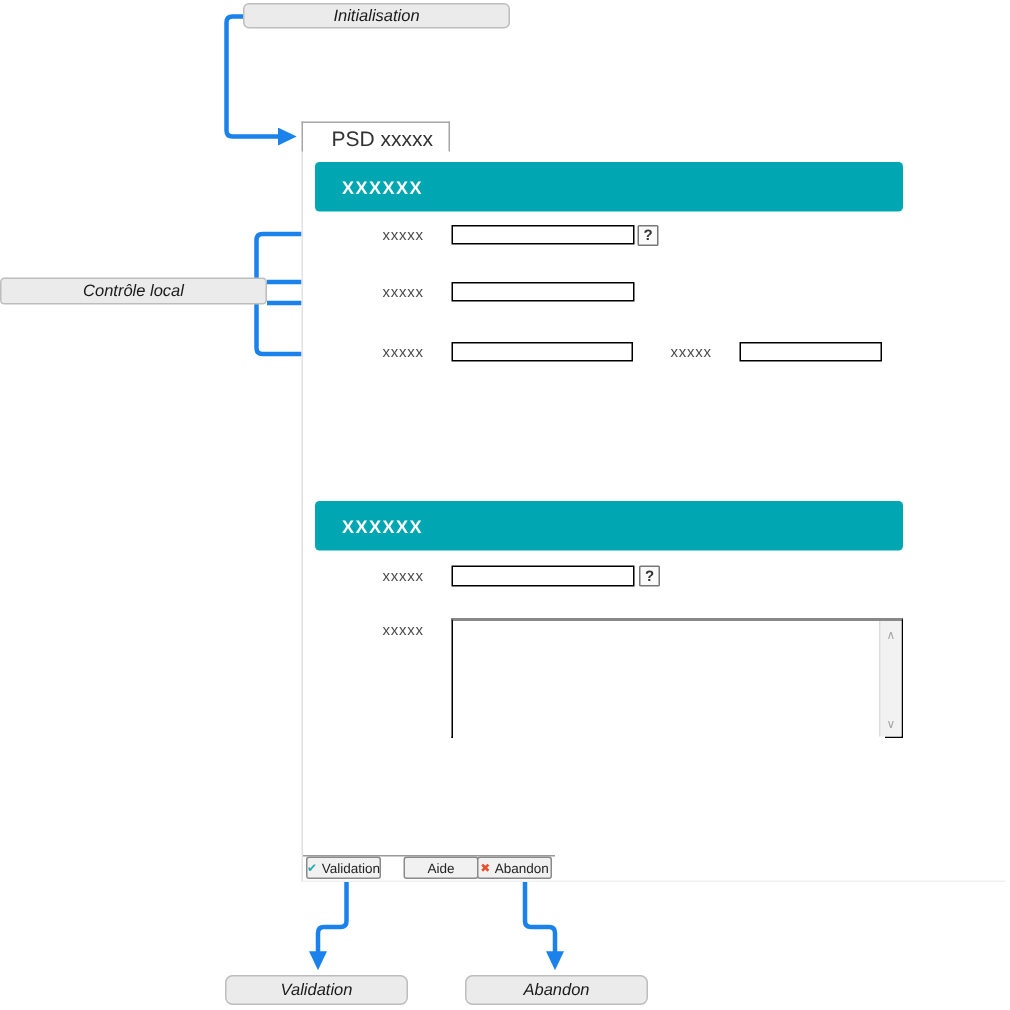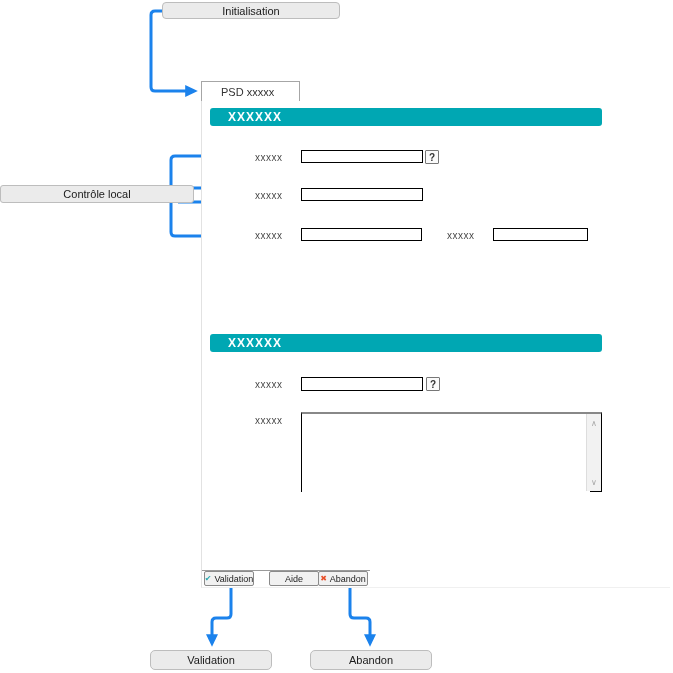--- a/index.html
+++ b/index.html
@@ -1,29 +1,29 @@
 <!DOCTYPE html>
 <html><head>
 <meta charset="utf-8">
 <style>
   html,body{margin:0;padding:0;background:#fff;}
   body{font-family:"Liberation Sans","DejaVu Sans",sans-serif;}
   #stage{position:relative;width:673px;height:673px;background:#fff;overflow:hidden;}
   svg.flow{position:absolute;left:0;top:0;z-index:1;pointer-events:none;}
 
   .gbox{position:absolute;z-index:2;background:#ebebeb;border:1px solid #bdbdbd;border-radius:4px;
-        display:flex;align-items:center;justify-content:center;font-size:11px;color:#1a1a1a;box-sizing:border-box;}
+        display:flex;align-items:center;justify-content:center;font-size:11px;color:#1a1a1a;box-sizing:border-box;font-style:italic;}
 
   .tab{position:absolute;left:201px;top:81px;width:99px;height:20px;z-index:3;background:#fff;
        border:1px solid #a6a6a6;border-bottom:none;box-sizing:border-box;
-       font-size:11px;color:#333;display:flex;align-items:center;padding-left:19px;}
+       font-size:14px;color:#333;display:flex;align-items:center;padding-left:19px;}
   .panel{position:absolute;left:201px;top:100px;width:469px;height:488px;z-index:2;background:#fff;
          border-left:1px solid #e2e2e2;border-bottom:1px solid #f0f0f0;box-sizing:border-box;}
 
-  .sec-header{position:absolute;left:8px;width:392px;height:18px;background:#00a7b3;border-radius:3px;
+  .sec-header{position:absolute;left:8px;width:392px;height:33px;background:#00a7b3;border-radius:3px;
               color:#fff;font-weight:bold;font-size:12px;letter-spacing:1px;
               display:flex;align-items:center;padding-left:18px;box-sizing:border-box;}
 
   .flabel{position:absolute;width:42px;font-size:10px;color:#4a4a4a;letter-spacing:0.5px;}
   .tinput{position:absolute;height:13px;background:#fff;border:1px solid #000;box-sizing:border-box;
           font-size:10px;padding:0 2px;}
   .helpbtn{position:absolute;width:14px;height:14px;background:#fafafa;border:1px solid #777;box-sizing:border-box;
            font-size:10px;font-weight:bold;color:#333;display:flex;align-items:center;justify-content:center;
            border-radius:1px;cursor:pointer;}
 
@@ -61,21 +61,21 @@
       <path d="M 178 202 L 249 202"></path>
       <path d="M 231 587 L 231 614 Q 231 618 227 618 L 216 618 Q 212 618 212 622 L 212 636" marker-end="url(#arr)"></path>
       <path d="M 350 587 L 350 614 Q 350 618 354 618 L 366 618 Q 370 618 370 622 L 370 636" marker-end="url(#arr)"></path>
     </g>
   </svg>
 
   <div class="gbox" style="left:162px;top:2px;width:178px;height:17px;">
     <span>Initialisation</span>
   </div>
 
-  <div class="gbox" style="left:0px;top:185px;width:194px;height:18px;border-radius:3px;">
+  <div class="gbox" style="left:0px;top:185px;width:178px;height:18px;border-radius:3px;">
     <span>Contrôle local</span>
   </div>
 
   <div class="gbox" style="left:150px;top:650px;width:122px;height:20px;border-radius:5px;">
     <span>Validation</span>
   </div>
 
   <div class="gbox" style="left:310px;top:650px;width:122px;height:20px;border-radius:5px;">
     <span>Abandon</span>
   </div>

